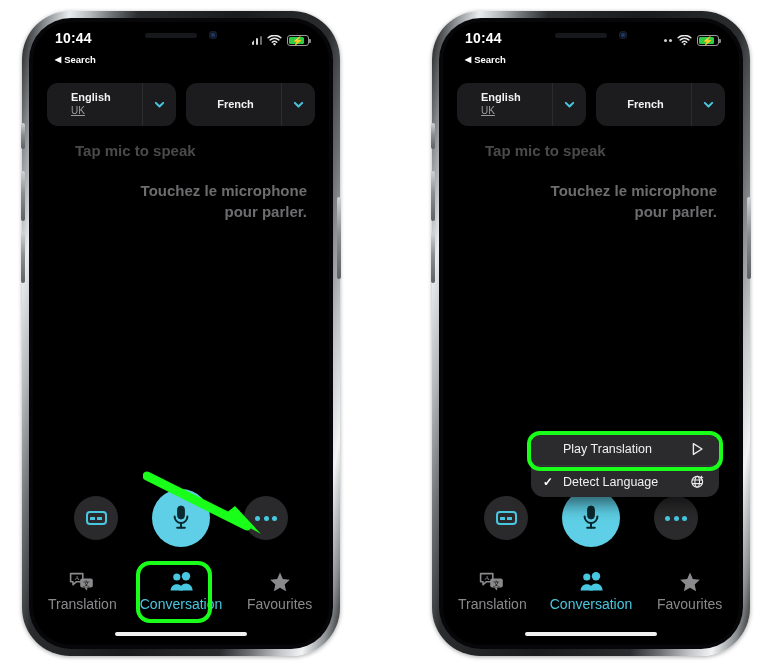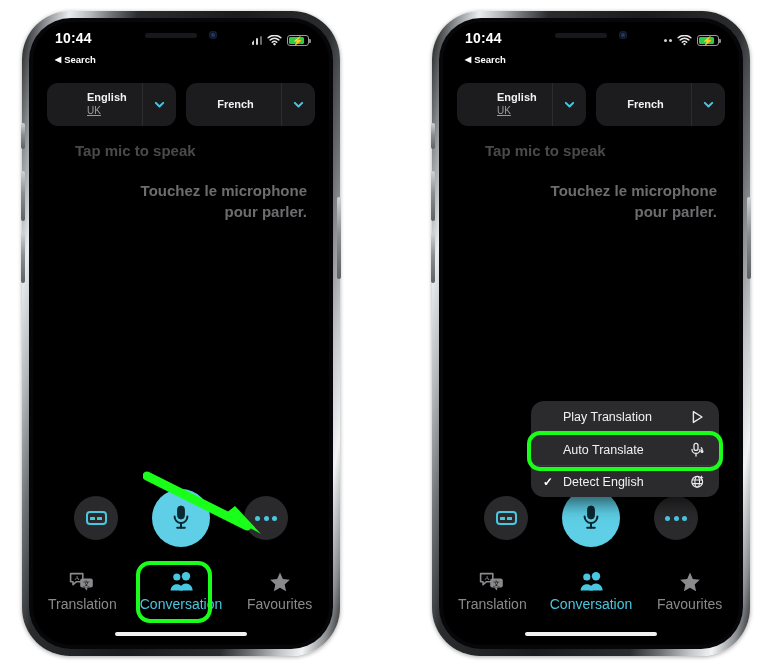--- a/index.html
+++ b/index.html
@@ -78,21 +78,21 @@
   .batt-fill { height: 100%; width: 84%; background: #2ecc47; border-radius: 1.5px; }
   .batt-bolt { position: absolute; left: 50%; top: 50%; transform: translate(-50%,-50%); color: #fff; font-size: 9px; line-height: 1; }
 
   
   .lang-row { position: absolute; top: 61px; left: 14px; right: 14px; display: flex; gap: 10px; z-index: 4; }
   .lang-pill {
     flex: 1; height: 43px; background: #1c1c1e; border-radius: 11px;
     display: flex; align-items: stretch; overflow: hidden;
   }
   .lang-main { flex: 1; display: flex; flex-direction: column; justify-content: center; align-items: center; padding-left: 4px; }
-  .lang-main.stacked { align-items: flex-start; padding-left: 40px; }
+  .lang-main.stacked { align-items: flex-start; padding-left: 24px; }
   .lang-name { color: #f2f2f2; font-size: 11px; font-weight: bold; line-height: 1.25; }
   .lang-sub  { color: #9b9b9e; font-size: 10px; line-height: 1.25; text-decoration: underline; }
   .lang-caret { width: 34px; display: flex; align-items: center; justify-content: center; border-left: 1px solid #2c2c2e; }
   .chev { width: 11px; height: 11px; }
   .chev path { stroke: #49c6e0; stroke-width: 2.2; fill: none; stroke-linecap: round; stroke-linejoin: round; }
 
   
   .transcript { position: absolute; top: 119px; left: 22px; right: 22px; z-index: 3; }
   .t-line { font-size: 15px; line-height: 1.36; margin-left: 20px; }
   .t-src  { color: #4a4a4c; font-weight: bold; }
@@ -360,35 +360,22 @@
           <div class="pop-item">
             <span class="pop-check"></span>
             <span class="pop-lbl">Play Translation</span>
             <span class="pop-ico">
               <svg width="13" height="14" viewBox="0 0 13 14">
                   <path d="M2.4 1.6 L11 7 L2.4 12.4z" fill="none" stroke="#eaeaec" stroke-width="1.4" stroke-linejoin="round"></path>
                 </svg>
             </span>
           </div>
           <div class="pop-item">
-            <span class="pop-check"></span>
-            <span class="pop-lbl">Auto Translate</span>
-            <span class="pop-ico">
-              <svg width="15" height="16" viewBox="0 0 15 16">
-                <rect x="4" y="1.4" width="4" height="7" rx="2" fill="none" stroke="#eaeaec" stroke-width="1.3"></rect>
-                <path d="M2 7.4a4 4 0 0 0 8 0" fill="none" stroke="#eaeaec" stroke-width="1.3" stroke-linecap="round"></path>
-                <line x1="6" y1="11.4" x2="6" y2="14" stroke="#eaeaec" stroke-width="1.3" stroke-linecap="round"></line>
-                <path d="M11.3 5.6a2.6 2.6 0 0 1 0 3.6" fill="none" stroke="#eaeaec" stroke-width="1.3" stroke-linecap="round"></path>
-                <circle cx="12" cy="9.6" r="1.5" fill="#eaeaec"></circle>
-              </svg>
-            </span>
-          </div>
-          <div class="pop-item">
             <span class="pop-check">✓</span>
-            <span class="pop-lbl">Detect English</span>
+            <span class="pop-lbl">Detect Language</span>
             <span class="pop-ico">
               <svg width="15" height="15" viewBox="0 0 15 15">
                 <circle cx="7.2" cy="7.8" r="5.4" fill="none" stroke="#eaeaec" stroke-width="1.2"></circle>
                 <ellipse cx="7.2" cy="7.8" rx="2.3" ry="5.4" fill="none" stroke="#eaeaec" stroke-width="1.1"></ellipse>
                 <line x1="2" y1="6" x2="12.5" y2="6" stroke="#eaeaec" stroke-width="1.1"></line>
                 <line x1="2" y1="9.6" x2="12.5" y2="9.6" stroke="#eaeaec" stroke-width="1.1"></line>
                 <path d="M11.4 1.2 L12.1 2.7 L13.6 3.4 L12.1 4.1 L11.4 5.6 L10.7 4.1 L9.2 3.4 L10.7 2.7z" fill="#eaeaec"></path>
               </svg>
             </span>
           </div>

